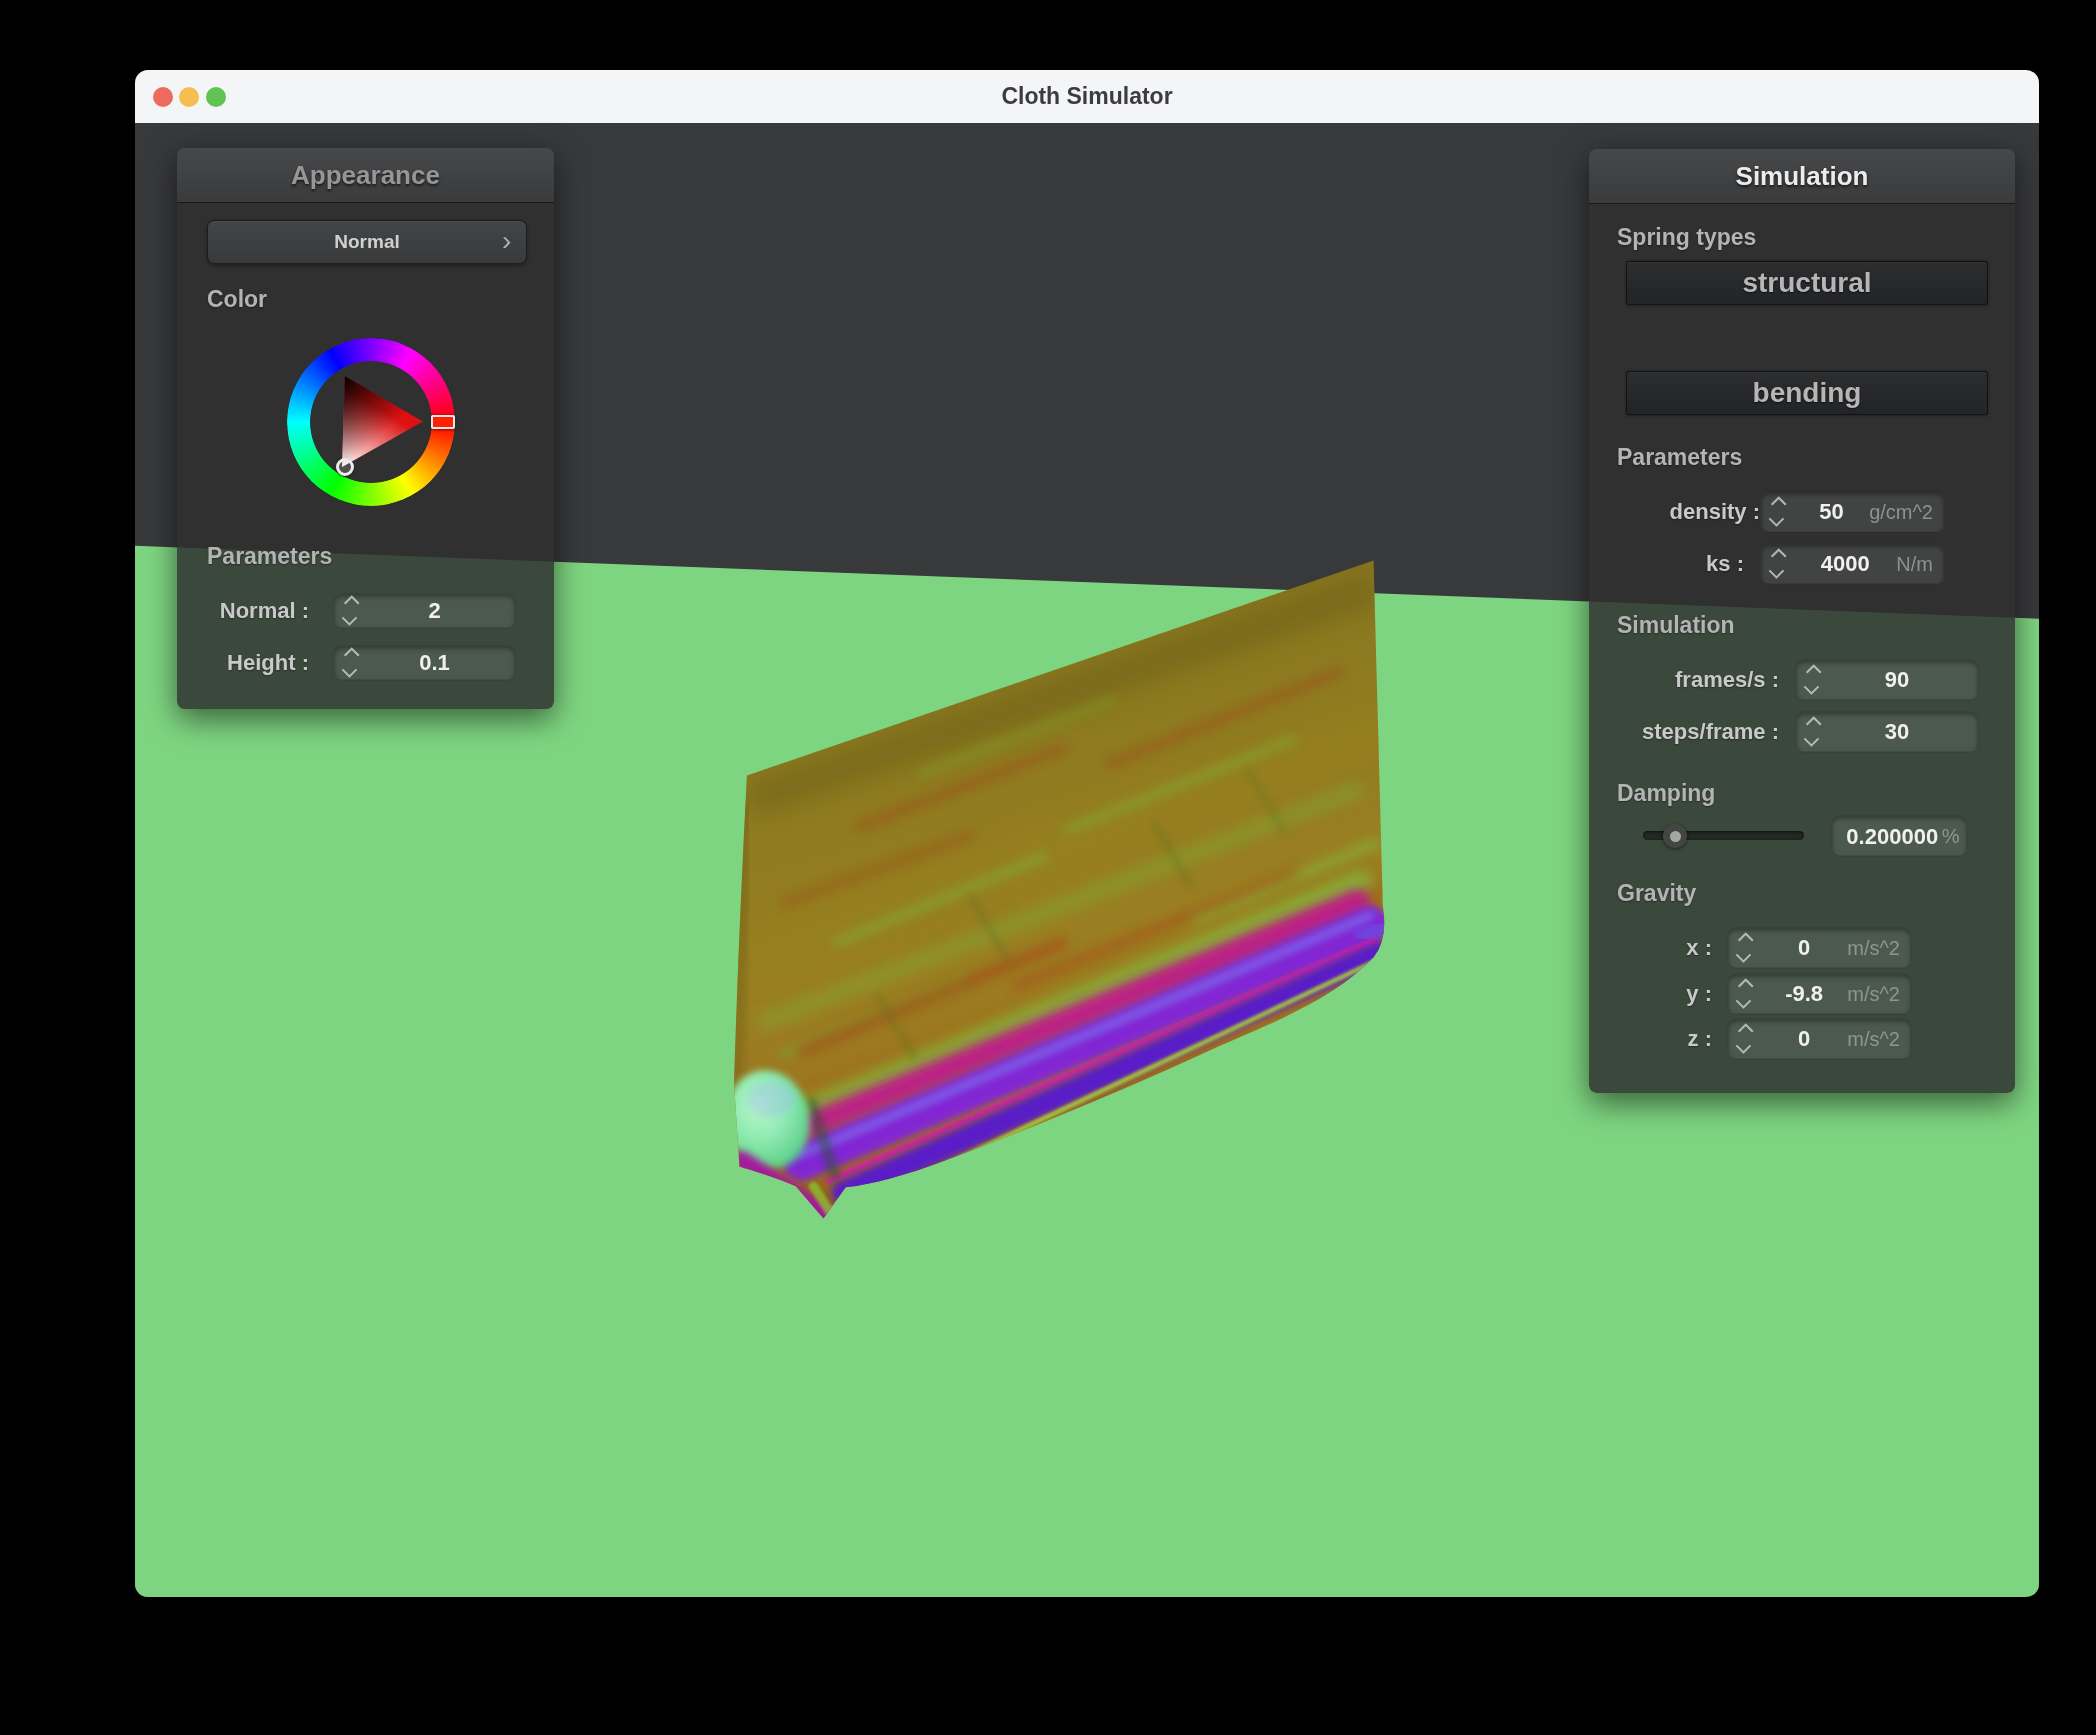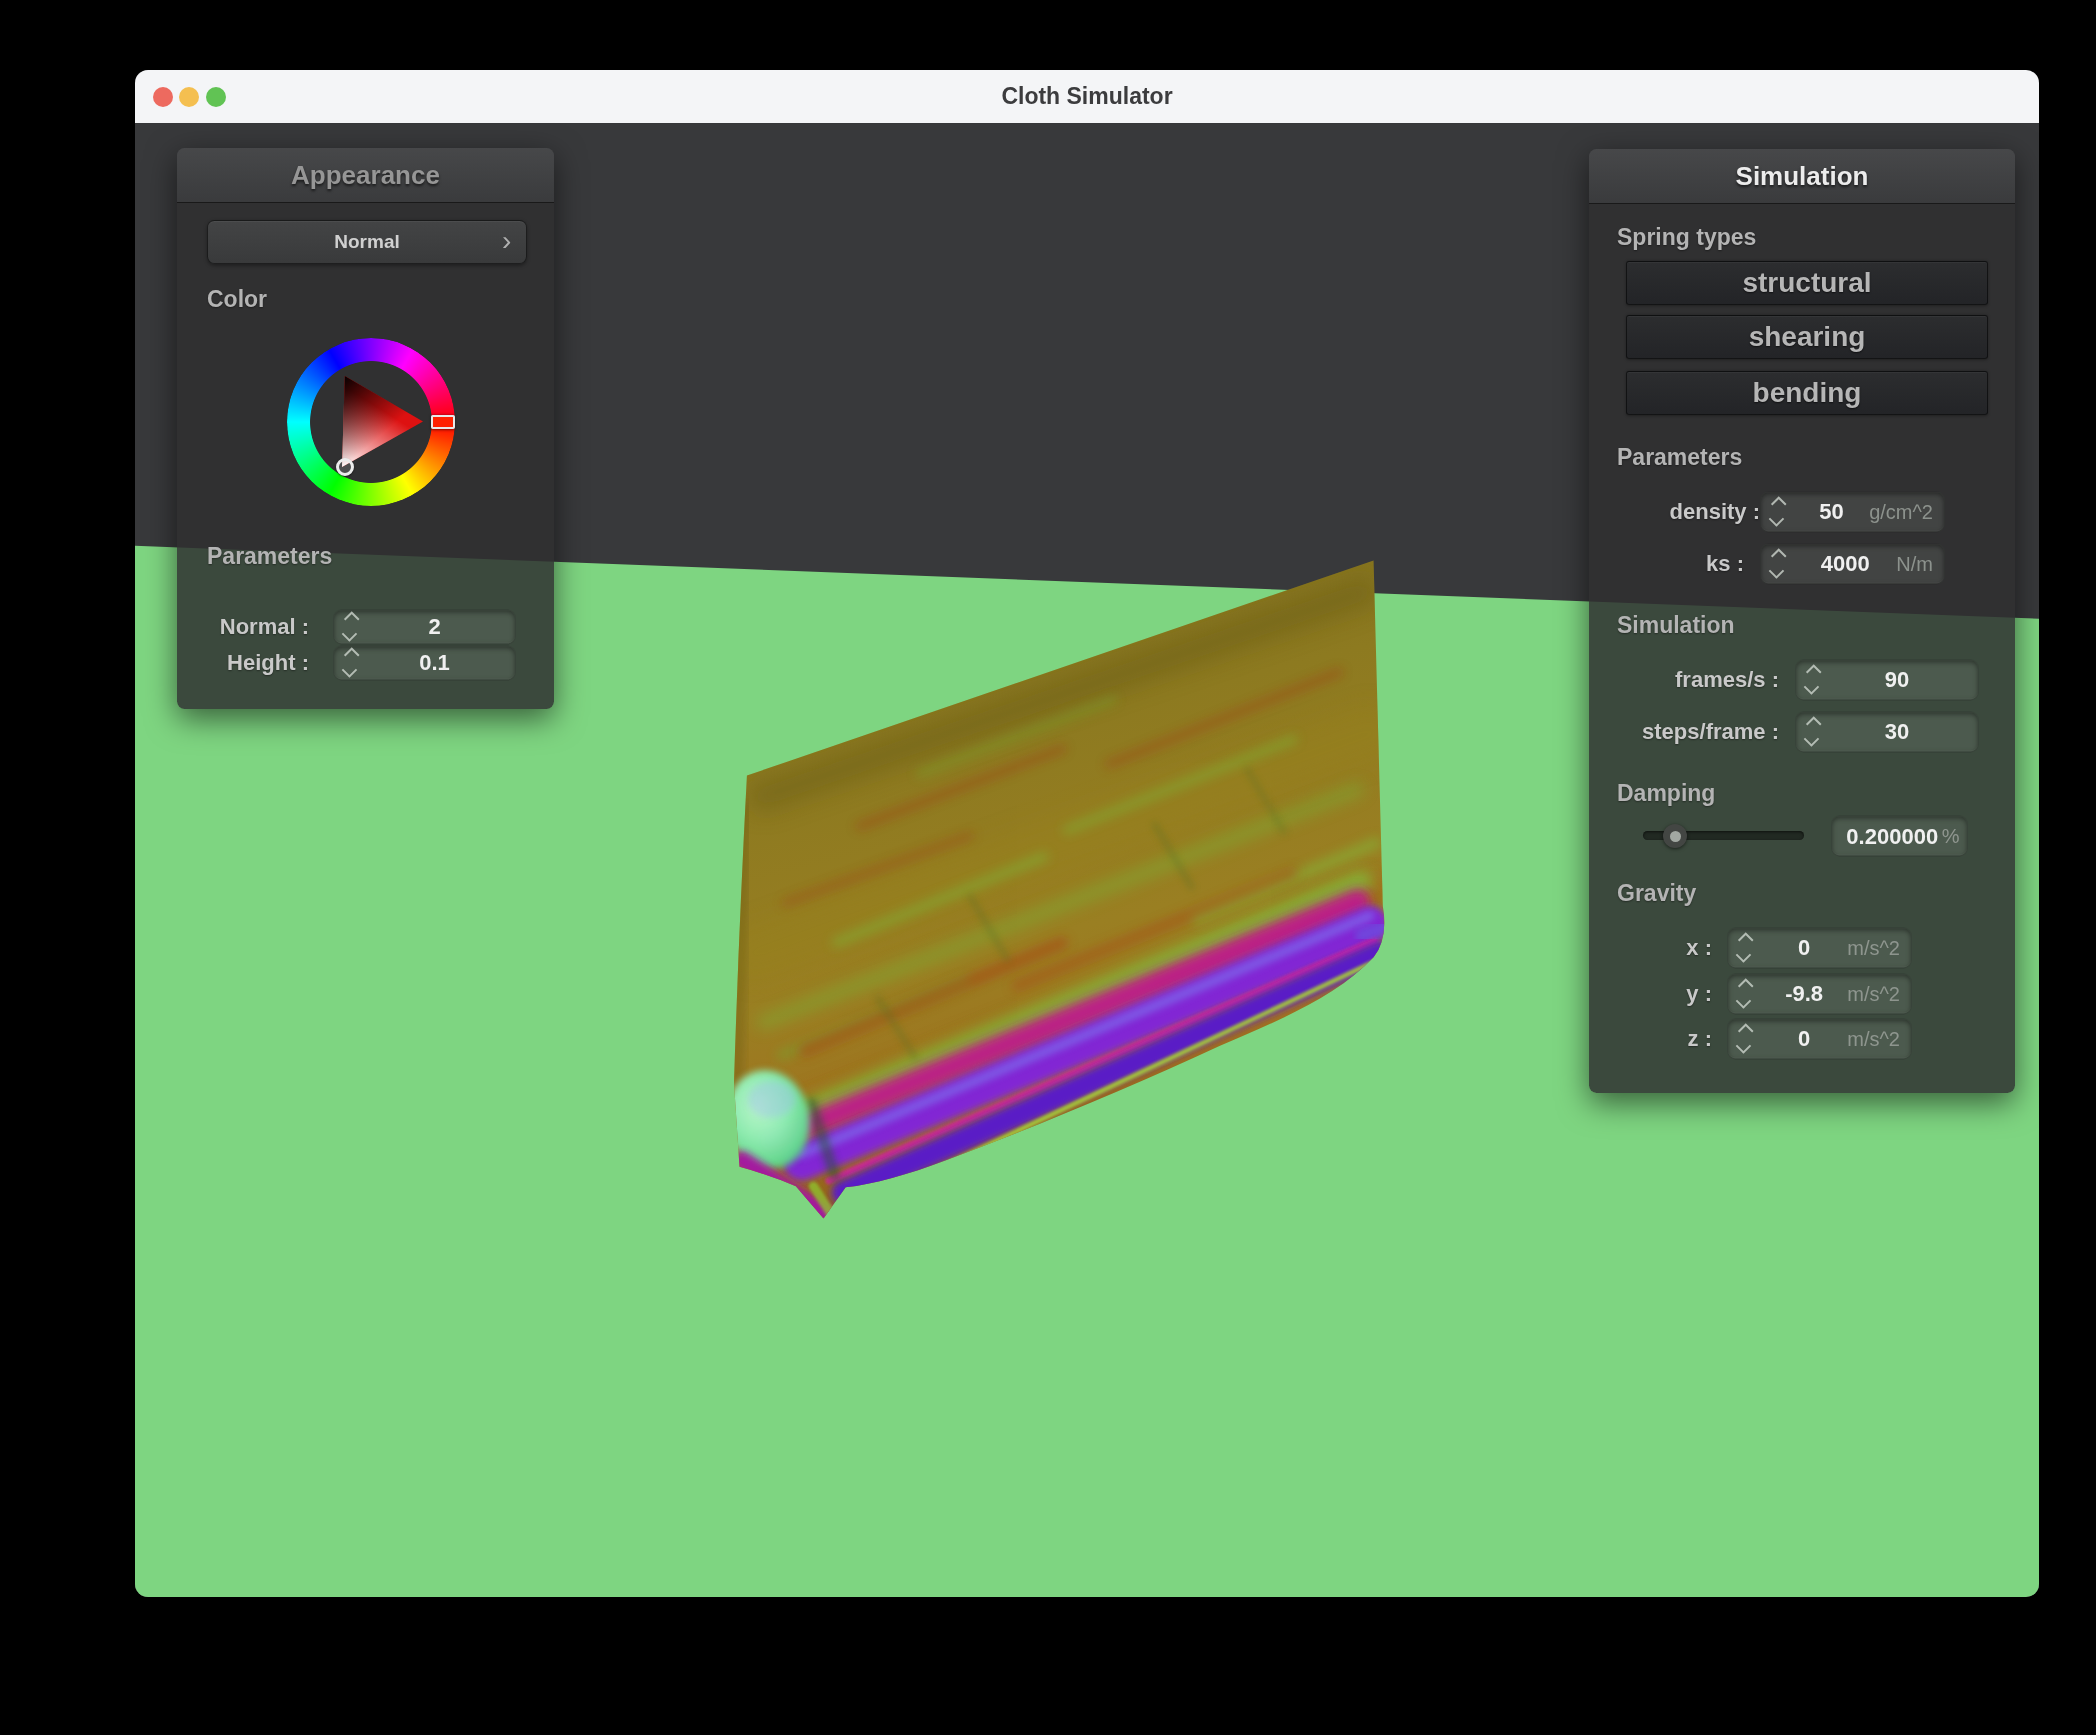--- a/index.html
+++ b/index.html
@@ -202,21 +202,21 @@
 
       <span class="slabel" style="left:30px;top:138px;">Color</span>
 
       <div class="wheel"></div>
       <div class="tri"></div>
       <div class="hue-sel"></div>
       <div class="tri-sel"></div>
 
       <span class="slabel" style="left:30px;top:395px;">Parameters</span>
 
-      <div class="prow" style="top:462px;height:33px;padding-left:24px;">
+      <div class="prow" style="top:446px;height:33px;padding-left:24px;">
         <span class="plabel" style="left:0;width:132px;">Normal :</span>
         <div class="field" style="left:156px;width:181px;height:33px;">
           <span class="spin">
             <i class="chev up"></i>
             <i class="chev dn"></i>
           </span>
           <span class="fval">2</span>
           <span style="width:13px;"></span>
         </div>
       </div>
@@ -235,21 +235,20 @@
     </div>
 
     <div class="panel" style="left:1454px;top:79px;width:426px;height:944px;">
       <div class="phead">
         <span class="ht bright">Simulation</span>
       </div>
 
       <span class="slabel" style="left:28px;top:75px;">Spring types</span>
 
       <div class="sbtn" style="top:112px;">structural</div>
-      <div class="sbtn" style="top:166px;">shearing</div>
       <div class="sbtn" style="top:222px;">bending</div>
 
       <span class="slabel" style="left:28px;top:295px;">Parameters</span>
 
       <div class="prow" style="top:343px;height:39px;">
         <span class="plabel" style="left:16px;width:155px;">density :</span>
         <div class="field" style="left:171px;width:183px;height:39px;">
           <span class="spin">
             <i class="chev up"></i>
             <i class="chev dn"></i>

